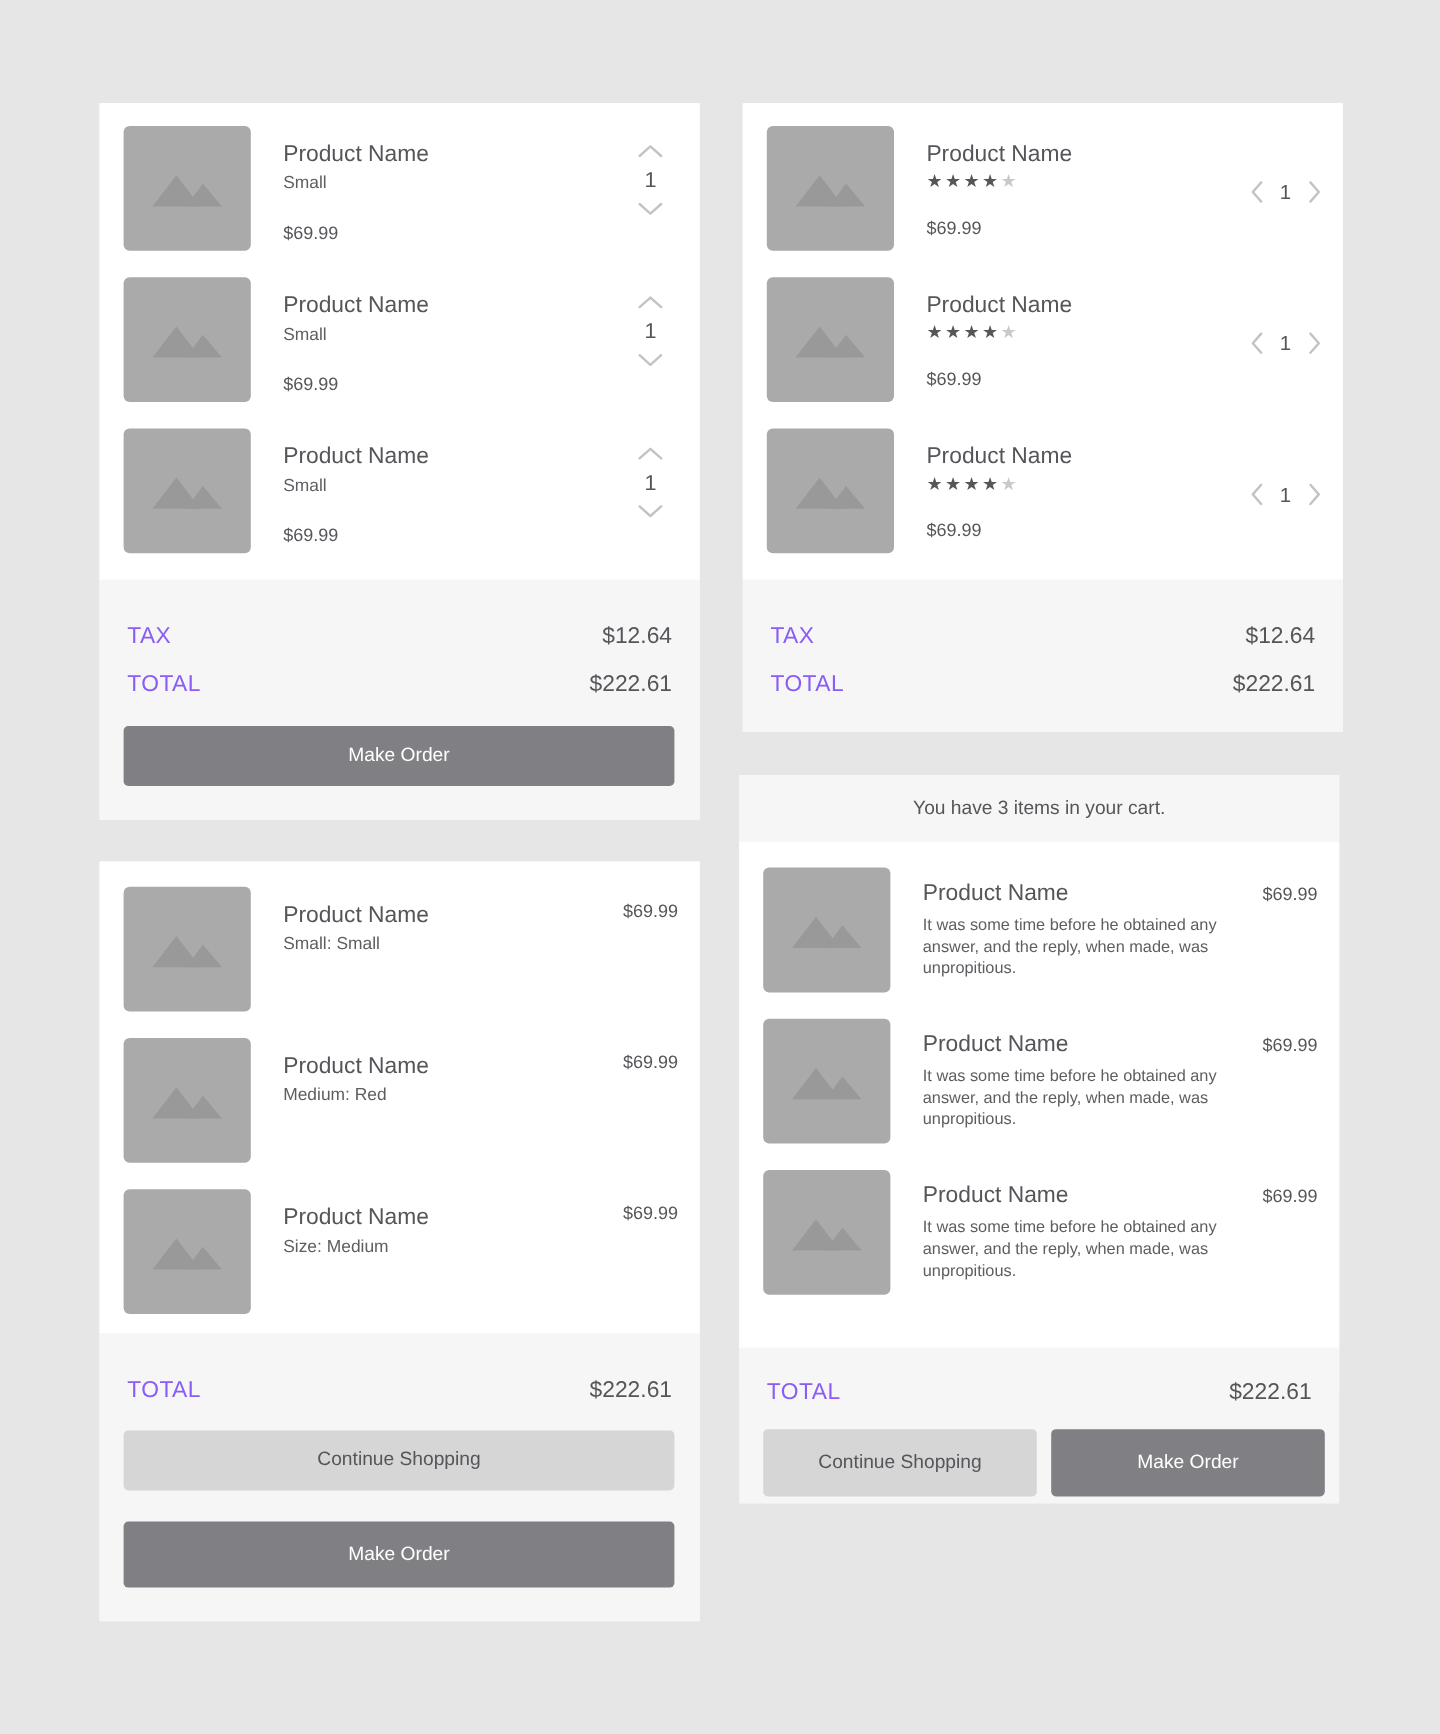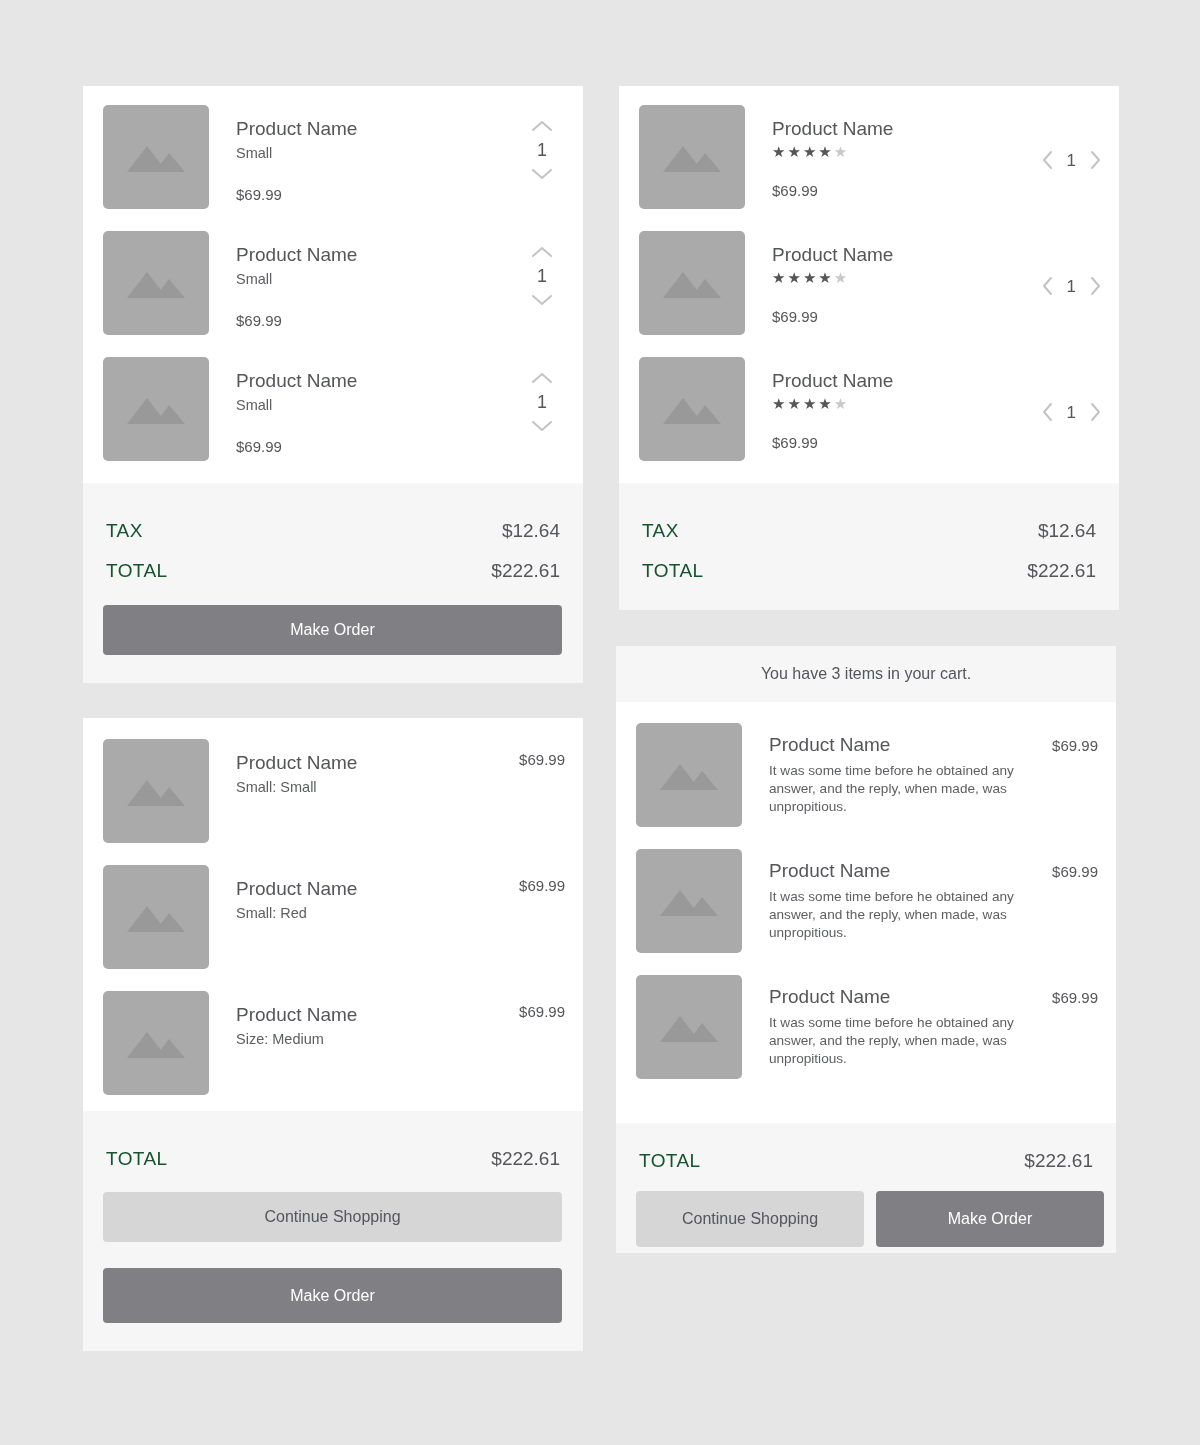--- a/index.html
+++ b/index.html
@@ -119,21 +119,21 @@
     min-width: 9px;
     text-align: center;
   }
 
   
   .total-line {
     display: flex;
     justify-content: space-between;
     align-items: baseline;
   }
-  .total-label { font-size: 19px; color: #14532d; letter-spacing: .4px; }
+  .total-label { font-size: 19px; color: #8b5cf6; letter-spacing: .4px; }
   .total-value { font-size: 19px; color: #55565a; }
 
   
   .btn {
     border: none;
     border-radius: 4px;
     font-family: "Liberation Sans", sans-serif;
     font-size: 16px;
     cursor: pointer;
     display: flex;
@@ -401,21 +401,21 @@
       <div class="item-row" style="position:absolute; left:20px; top:147px; width:462px;">
         <div class="thumb" style="width:106px; height:104px;">
           <svg width="62" height="34" viewBox="0 0 62 34" aria-hidden="true">
             <path d="M2 32 L22 6 L42 32 Z" fill="#999999"></path>
             <path d="M30 32 L44 13 L60 32 Z" fill="#999999"></path>
           </svg>
         </div>
         <div class="item-main" style="margin-left:27px; padding-top:12px; display:flex; justify-content:space-between;">
           <div>
             <div class="pname">Product Name</div>
-            <div class="pvariant">Small: Red</div>
+            <div class="pvariant">Medium: Red</div>
           </div>
           <div class="pprice">$69.99</div>
         </div>
       </div>
 
       <div class="item-row" style="position:absolute; left:20px; top:273px; width:462px;">
         <div class="thumb" style="width:106px; height:104px;">
           <svg width="62" height="34" viewBox="0 0 62 34" aria-hidden="true">
             <path d="M2 32 L22 6 L42 32 Z" fill="#999999"></path>
             <path d="M30 32 L44 13 L60 32 Z" fill="#999999"></path>

